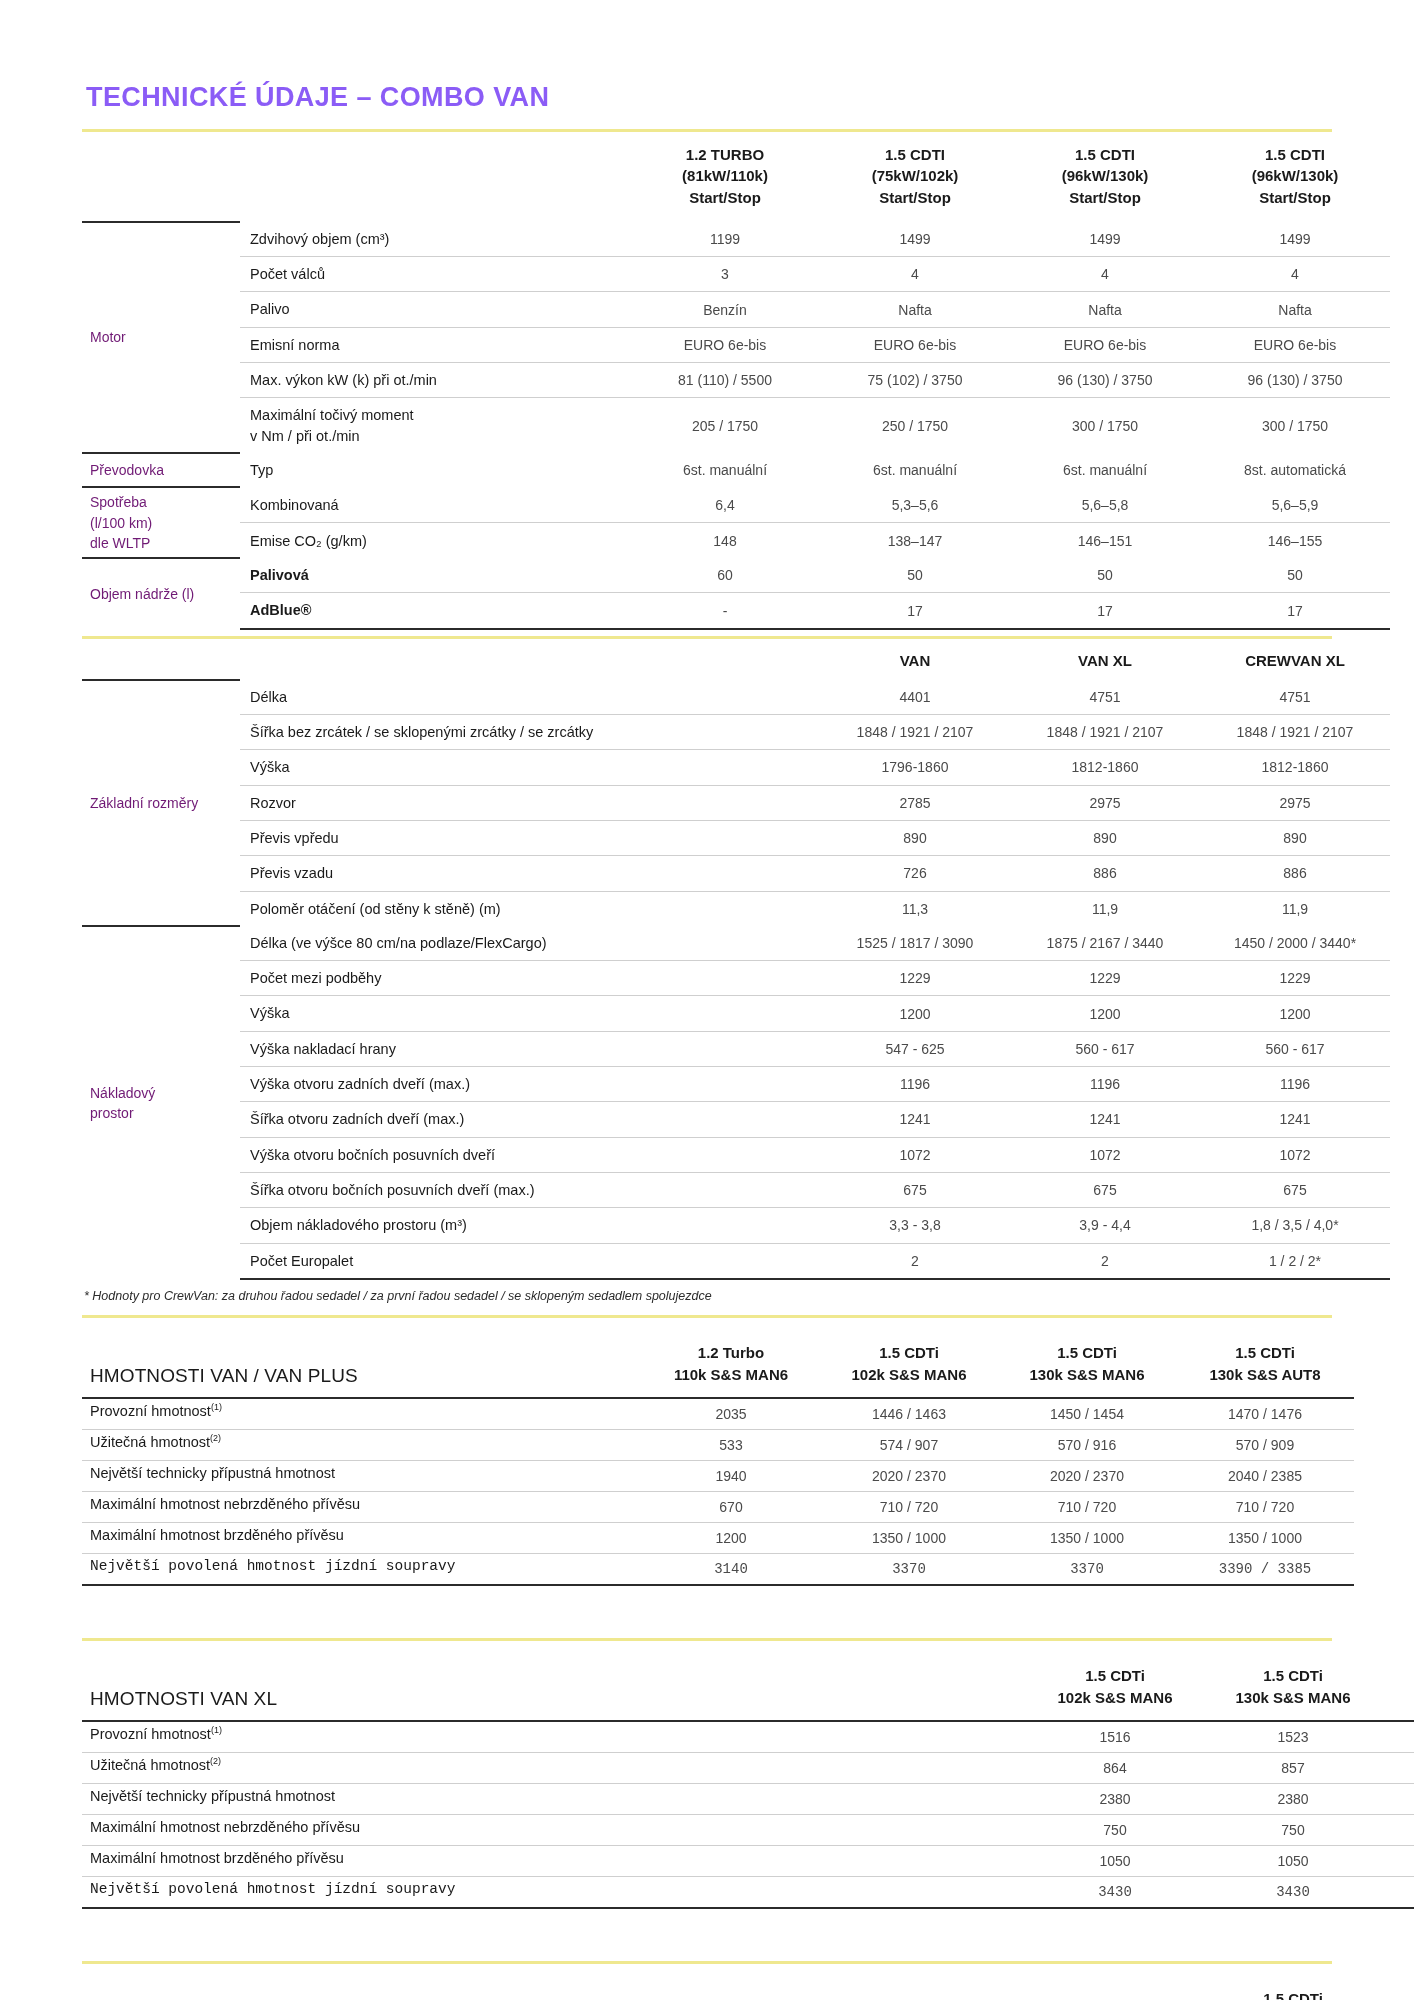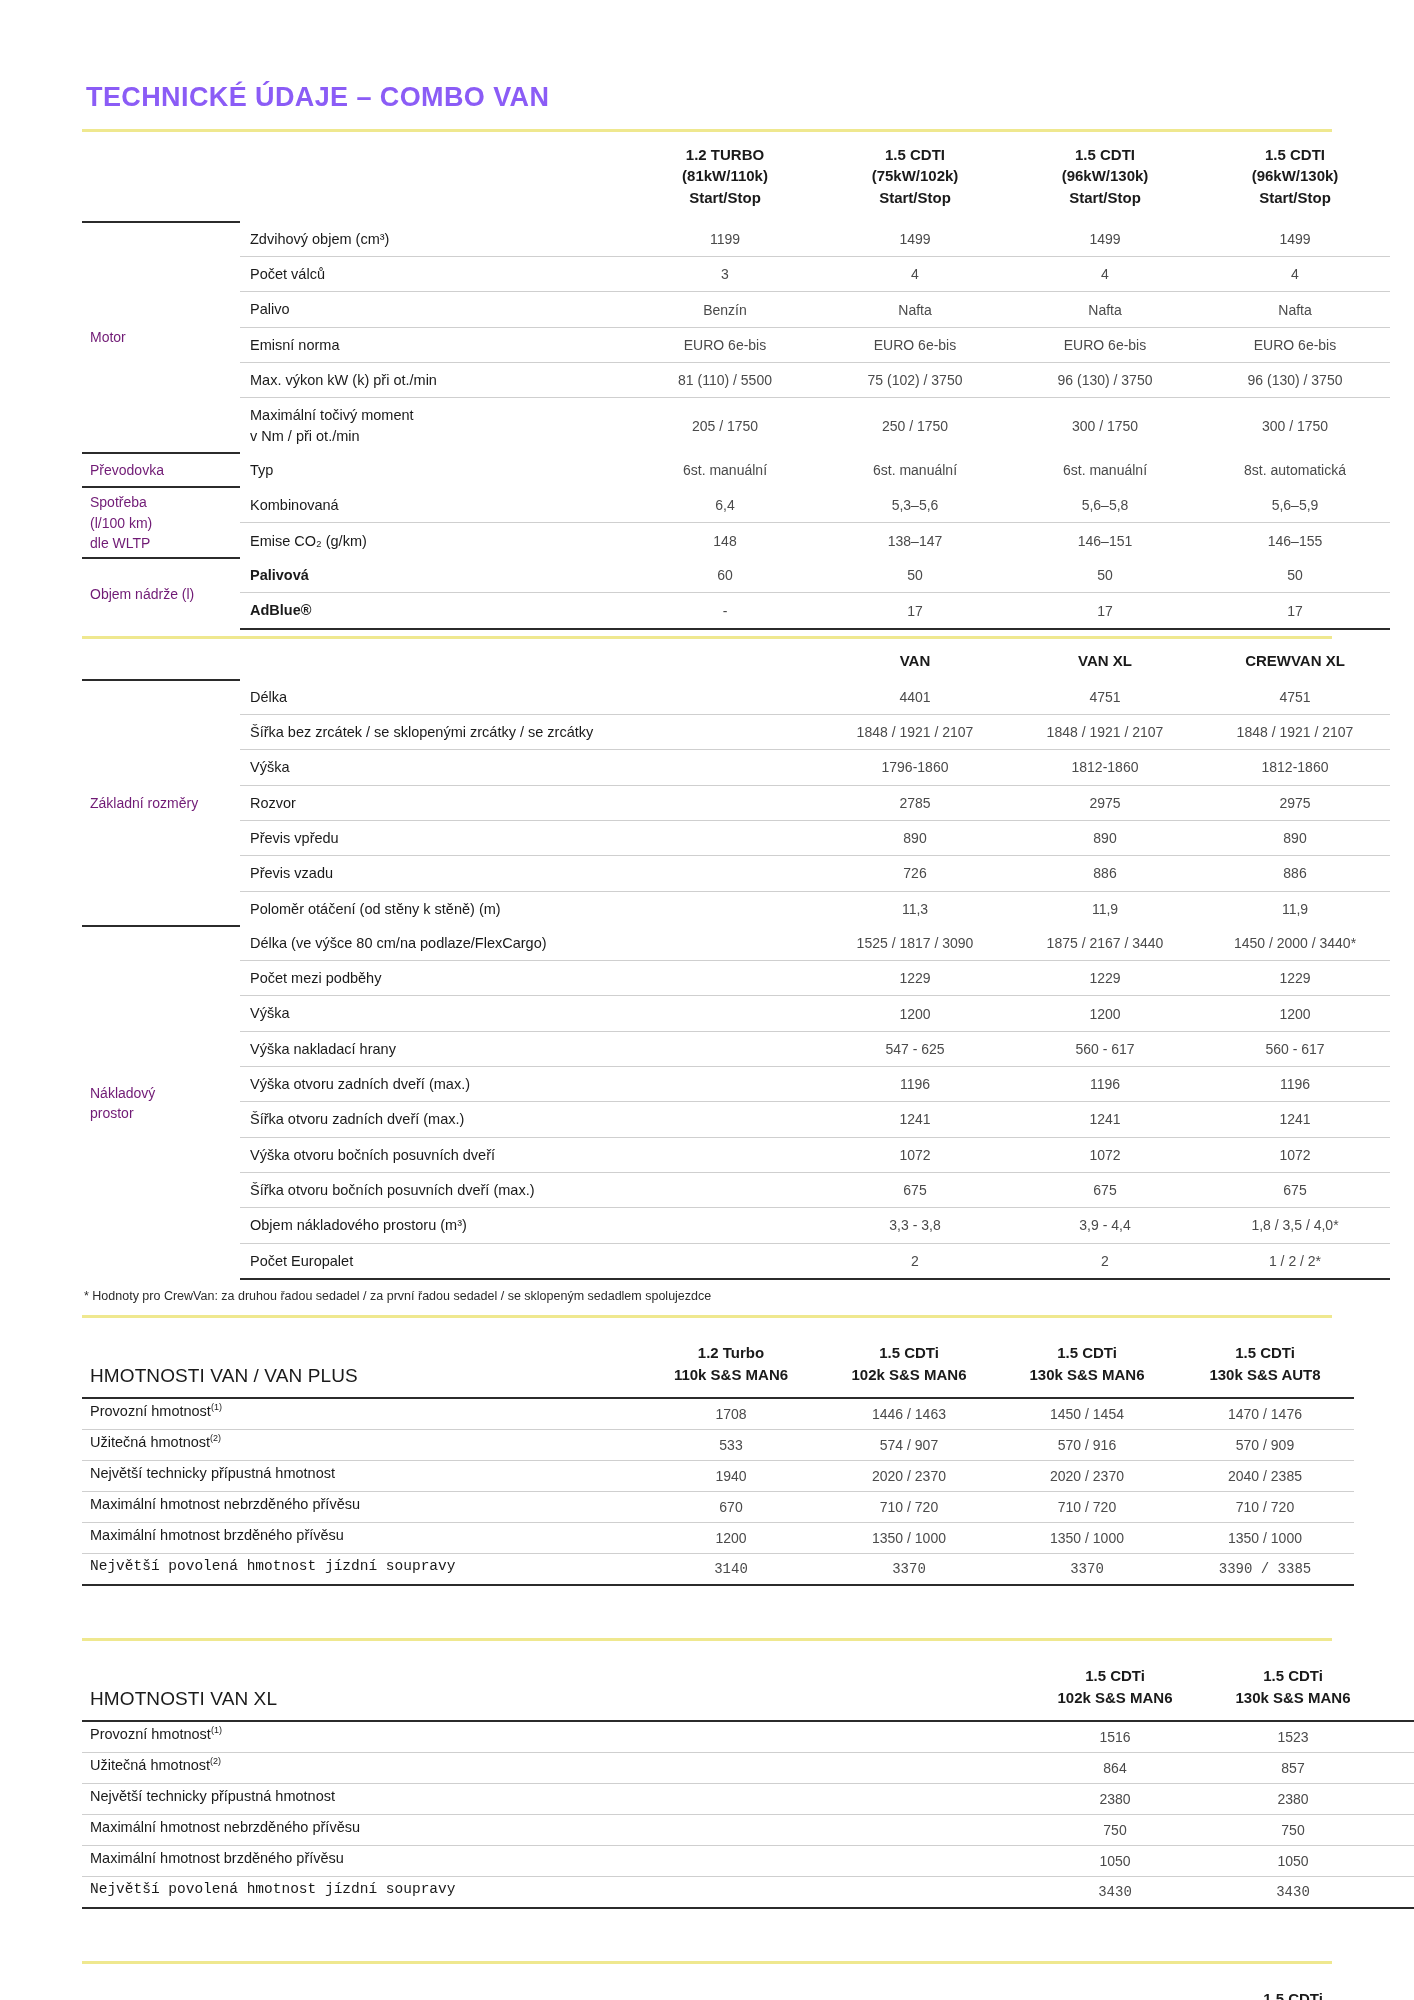--- a/index.html
+++ b/index.html
@@ -94,20 +94,21 @@
   .band-hdr td {
     text-align: center;
     font-size: 15px;
     font-weight: bold;
     padding: 13px 4px 11px 4px;
   }
 
   .footnote-star {
     font-size: 12.5px;
     color: #2b2b2b;
+    font-style: italic;
     padding: 9px 2px 12px 2px;
   }
 
   
   .wt-wrap { margin-top: 18px; }
   col.w-label { width: 560px; }
   col.w-val   { width: 178px; }
   col.w-val3  { width: 178px; }
   col.w-pad3  { width: 384px; }
   col.w-pad2  { width: 562px; }
@@ -395,21 +396,21 @@
       <tbody id="wt-van-body">
           <tr class="wt-head-rule">
             <td class="wt-title">HMOTNOSTI VAN / VAN PLUS</td>
             <td class="wt-hdr">1.2 Turbo<br>110k S&amp;S MAN6</td>
             <td class="wt-hdr">1.5 CDTi<br>102k S&amp;S MAN6</td>
             <td class="wt-hdr">1.5 CDTi<br>130k S&amp;S MAN6</td>
             <td class="wt-hdr">1.5 CDTi<br>130k S&amp;S AUT8</td>
           </tr>
           <tr class="wt-row">
             <td class="wt-lbl">Provozní hmotnost<sup>(1)</sup></td>
-            <td class="wt-val">1708</td>
+            <td class="wt-val">2035</td>
             <td class="wt-val">1446 / 1463</td>
             <td class="wt-val">1450 / 1454</td>
             <td class="wt-val">1470 / 1476</td>
           </tr>
           <tr class="wt-row">
             <td class="wt-lbl">Užitečná hmotnost<sup>(2)</sup></td>
             <td class="wt-val">533</td>
             <td class="wt-val">574 / 907</td>
             <td class="wt-val">570 / 916</td>
             <td class="wt-val">570 / 909</td>

